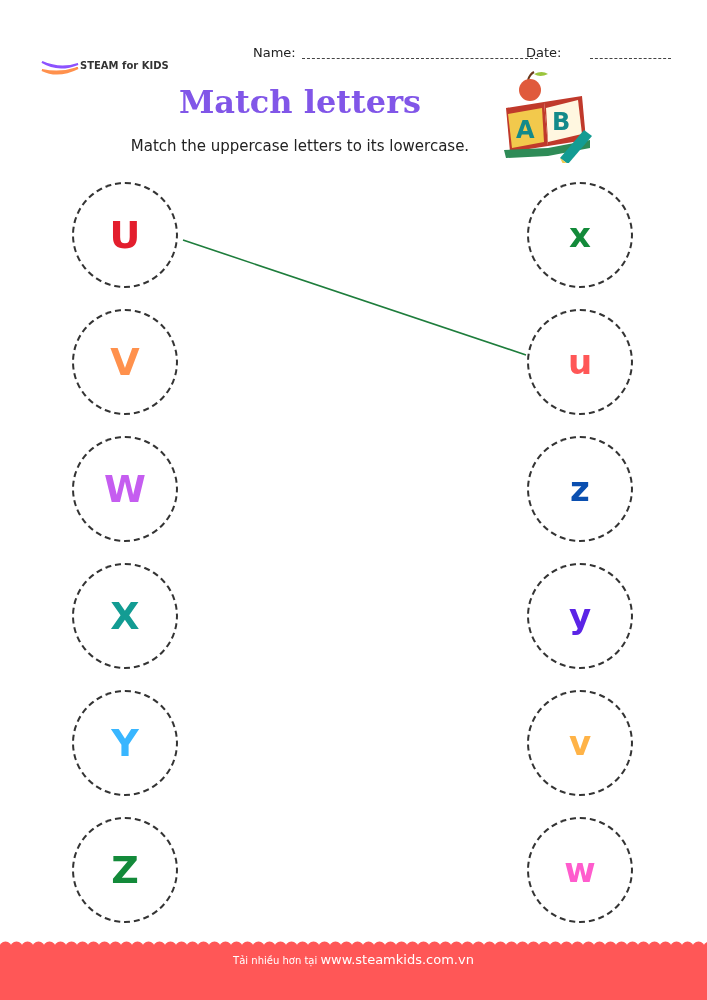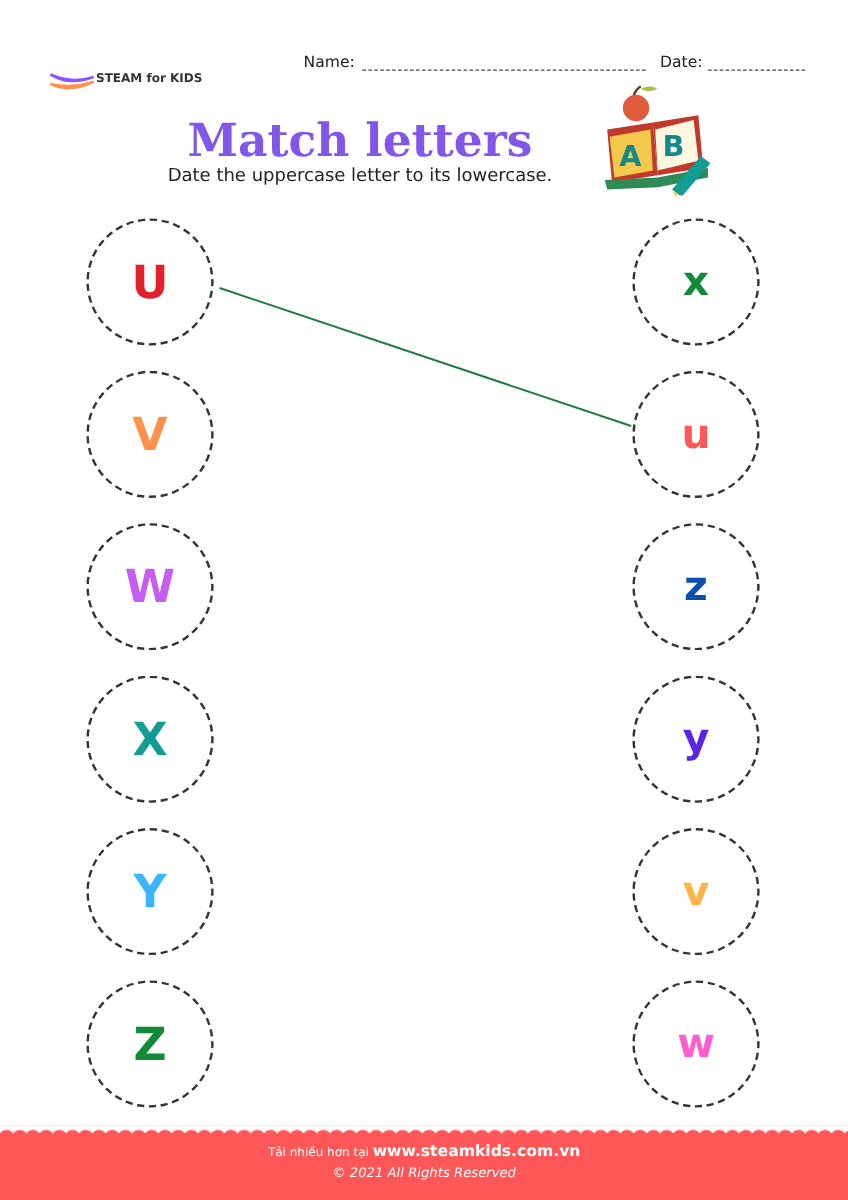--- a/index.html
+++ b/index.html
@@ -4,52 +4,52 @@
 <style>
   html, body { margin:0; padding:0; }
   body { width:707px; height:1000px; position:relative; background:#ffffff; overflow:hidden; font-family:"DejaVu Sans", sans-serif; }
   .logo { position:absolute; left:38px; top:34px; width:200px; height:45px; }
   .logo-main { position:absolute; left:0; top:0; font-family:"DejaVu Sans", sans-serif; font-weight:bold; font-size:25px; letter-spacing:1px; line-height:28px; white-space:nowrap; }
   .logo-main span { display:inline-block; }
   .logo-sub { position:absolute; left:42px; top:26px; font-family:"DejaVu Sans", sans-serif; font-weight:bold; font-size:10px; color:#333; white-space:nowrap; }
   .logo-swoosh { position:absolute; left:2px; top:24px; width:40px; height:20px; }
   .field-label { position:absolute; font-family:"DejaVu Sans", sans-serif; font-size:13px; color:#222; white-space:nowrap; }
   .field-line { position:absolute; border-bottom:1px dashed #444; height:0; }
-  .title { position:absolute; left:0; width:600px; top:94px; text-align:center; font-family:"DejaVu Serif", serif; font-weight:bold; font-size:38px; color:#8156e8; white-space:nowrap; }
+  .title { position:absolute; left:0; width:600px; top:83px; text-align:center; font-family:"DejaVu Serif", serif; font-weight:bold; font-size:32px; color:#8156e8; white-space:nowrap; }
   .subtitle { position:absolute; left:0; width:600px; top:137px; text-align:center; font-family:"DejaVu Sans", sans-serif; font-size:15px; color:#222; white-space:nowrap; }
   .book { position:absolute; left:500px; top:68px; width:95px; height:95px; }
   .circle { position:absolute; width:106px; height:106px; border:2px dashed #333; border-radius:50%; box-sizing:border-box; display:flex; align-items:center; justify-content:center; }
   .letter { font-family:"DejaVu Sans", sans-serif; font-weight:bold; font-size:38px; line-height:1; }
   .lower { font-size:34px; }
   .match-line { position:absolute; left:0; top:0; width:707px; height:1000px; pointer-events:none; }
   .footer { position:absolute; left:0; top:938px; width:707px; height:62px; }
   .footer-bg { position:absolute; left:0; top:8px; width:707px; height:54px; background:#ff5757; }
   .scallops { position:absolute; left:0; top:0; width:707px; height:10px; }
   .footer-line1 { position:absolute; left:0; width:707px; top:14px; text-align:center; color:#fff; font-family:"DejaVu Sans", sans-serif; font-size:10px; white-space:nowrap; }
-  .footer-line1 b { font-size:13px; font-weight:bold; }
+  .footer-line1 b { font-size:13px; font-weight:normal; }
   .footer-line2 { position:absolute; left:0; width:707px; top:33px; text-align:center; color:#fff; font-family:"DejaVu Sans", sans-serif; font-style:italic; font-size:11px; white-space:nowrap; }
 </style>
 </head>
 <body>
 
 <div class="logo">
   <svg class="logo-swoosh" viewBox="0 0 40 20">
     <path d="M2 4 Q18 14 38 6 Q20 12 2 4 Z" fill="#8c52ff" stroke="#8c52ff" stroke-width="2"></path>
     <path d="M2 12 Q18 20 38 10 Q20 16 2 12 Z" fill="#ff914d" stroke="#ff914d" stroke-width="2"></path>
   </svg>
   <div class="logo-sub">STEAM for KIDS</div>
 </div>
 
 <div class="field-label" style="left:253px; top:45px;text-align:right;">Name:</div>
 <div class="field-line" style="left:302px; top:58px; width:236px;"></div>
-<div class="field-label" style="left:550px; top:45px;">Date:</div>
+<div class="field-label" style="left:526px; top:45px;">Date:</div>
 <div class="field-line" style="left:590px; top:58px; width:81px;"></div>
 
 <div class="title">Match letters</div>
-<div class="subtitle">Date the uppercase letter to its lowercase.</div>
+<div class="subtitle">Match the uppercase letters to its lowercase.</div>
 
 <svg class="book" viewBox="0 0 95 95">
   <path d="M28 12 Q30 6 34 4" stroke="#6b3a1e" stroke-width="2" fill="none"></path>
   <path d="M34 6 Q42 2 48 6 Q40 10 34 6 Z" fill="#9bc53d"></path>
   <circle cx="30" cy="22" r="11" fill="#e05a3c"></circle>
   <path d="M6 40 L44 34 L48 78 L10 84 Z" fill="#c0392b"></path>
   <path d="M44 34 L82 28 L86 72 L48 78 Z" fill="#c0392b"></path>
   <path d="M8 46 L42 40 L44 74 L12 80 Z" fill="#f2c94c"></path>
   <path d="M46 40 L78 32 L82 66 L48 74 Z" fill="#fff7e0"></path>
   <path d="M4 82 L48 80 L90 72 L90 80 L48 88 L6 90 Z" fill="#2e8b57"></path>
@@ -108,14 +108,13 @@
         <circle cx="5.5" cy="10" r="6.5" fill="#ff5757"></circle>
       </pattern>
     </defs>
     <rect x="0" y="0" width="707" height="10" fill="url(#scal)"></rect>
   </svg>
   <div class="footer-bg"></div>
   <div class="footer-line1">
     <span>Tải nhiều hơn tại</span>
     <b>www.steamkids.com.vn</b>
   </div>
-  <div class="footer-line2">© 2021 All Rights Reserved</div>
 </div>
 
 </body></html>

